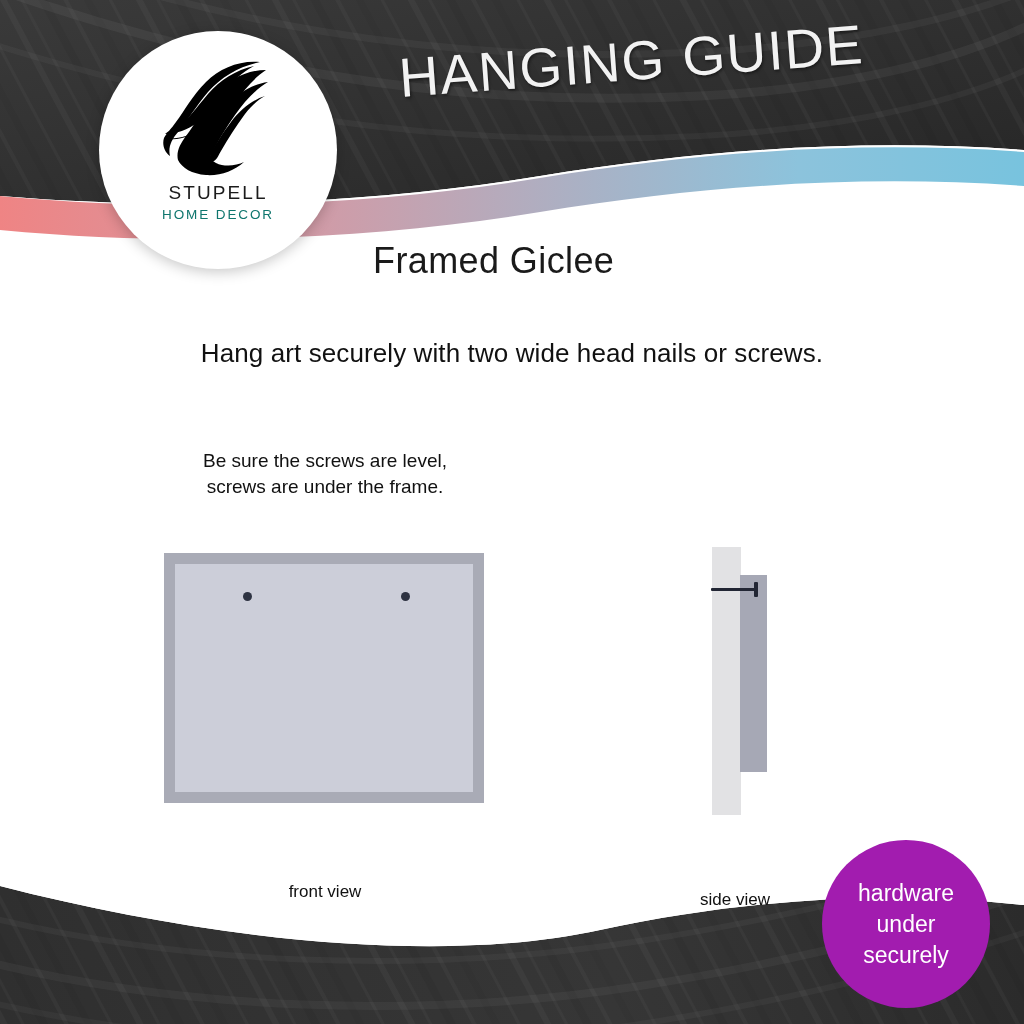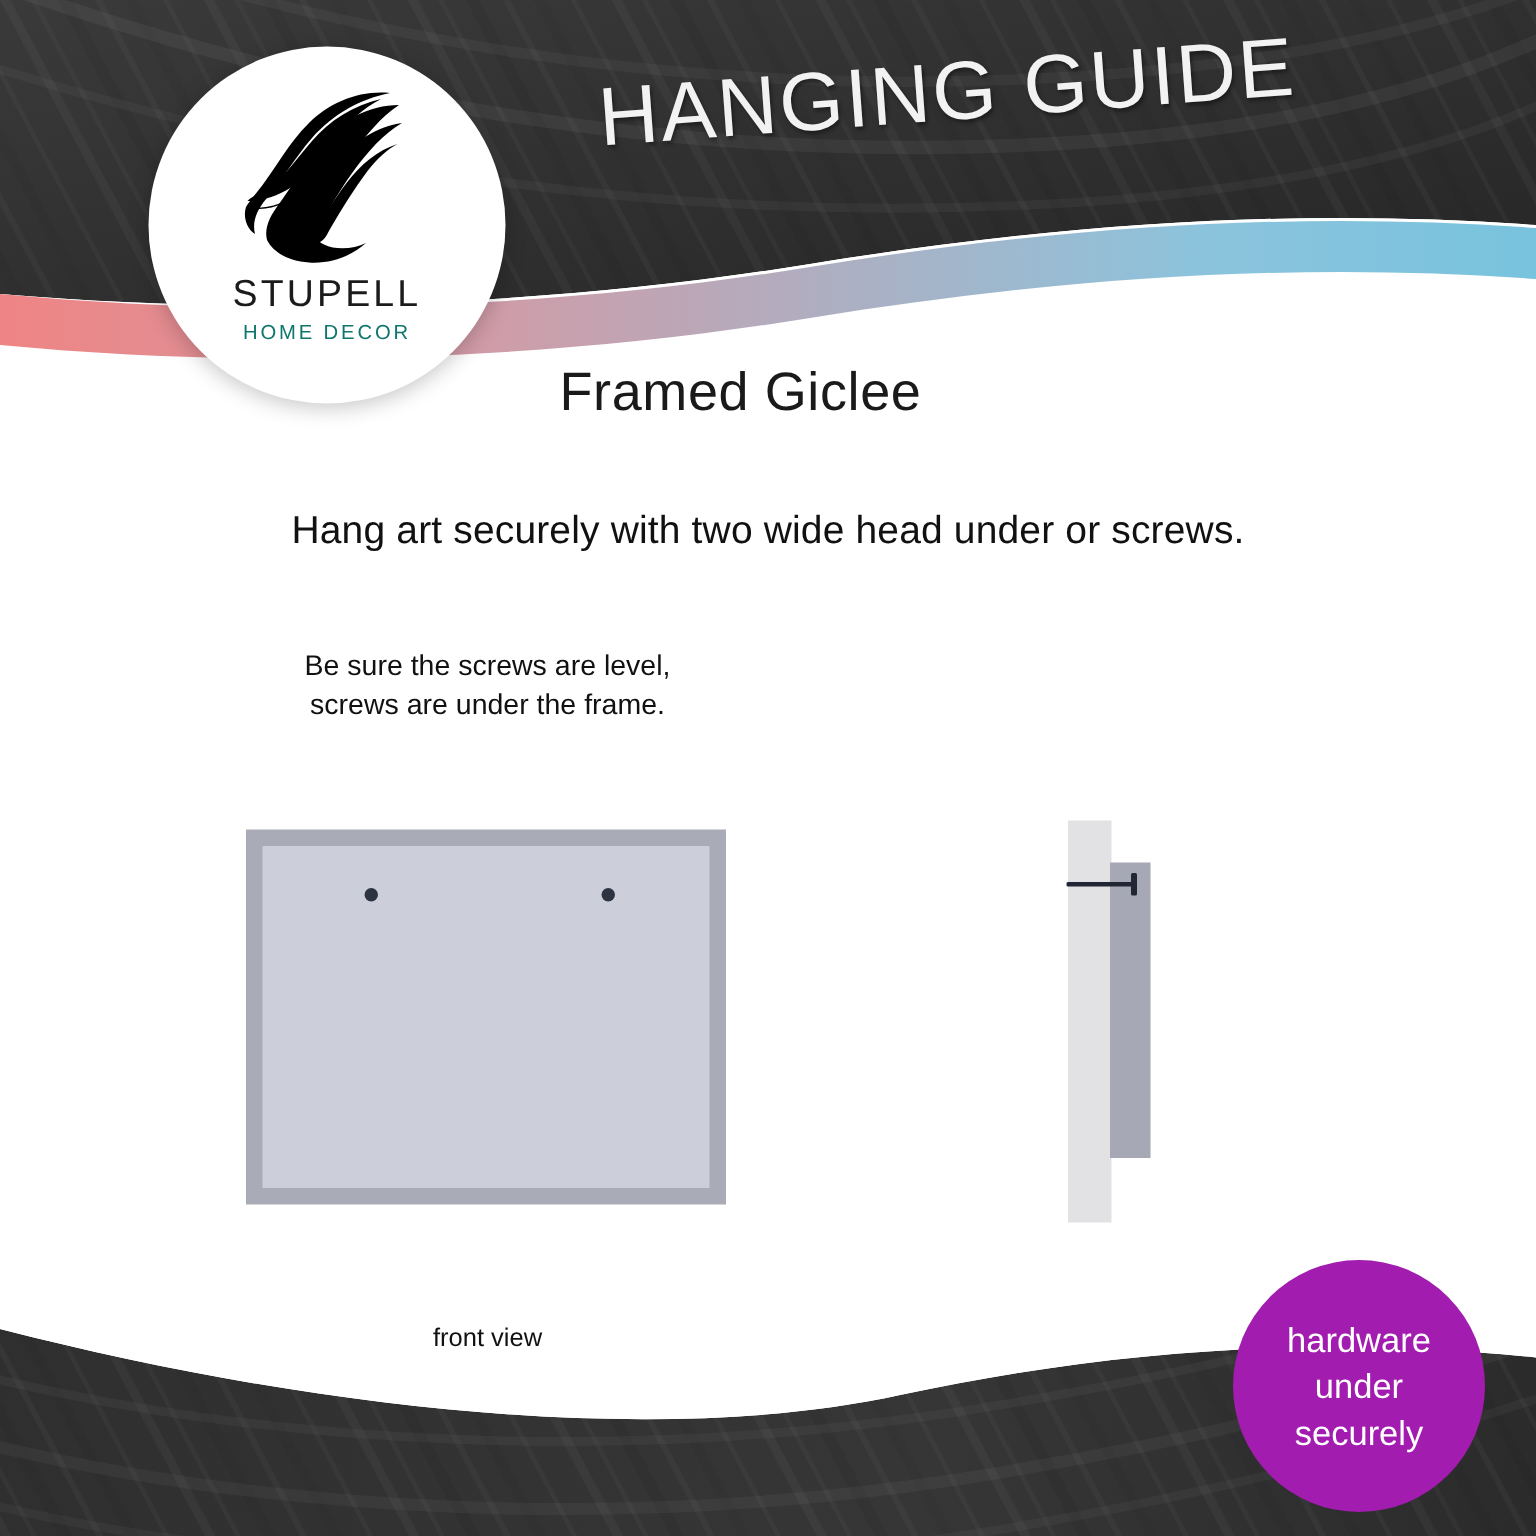--- a/index.html
+++ b/index.html
@@ -47,21 +47,21 @@
     align-items: center;
     justify-content: flex-start;
   }
   #logo-mark {
     margin-top: 25px;
     width: 112px;
     height: 122px;
   }
   #logo-word {
     font-family: "Liberation Sans", sans-serif;
-    font-size: 25px;
+    font-size: 19px;
     letter-spacing: 2.1px;
     color: #1b1b1b;
     margin-top: 4px;
     font-weight: 400;
   }
   #logo-sub {
     font-family: "Liberation Sans", sans-serif;
     font-size: 13.5px;
     letter-spacing: 1.9px;
     color: #0f766e;
@@ -113,21 +113,21 @@
   }
 
   .caption {
     position: absolute;
     text-align: center;
     font-size: 19px;
     line-height: 26px;
     color: #111111;
     z-index: 20;
   }
-  #caption-front { left: 160px; top: 432px; width: 330px; }
+  #caption-front { left: 160px; top: 448px; width: 330px; }
   #caption-side  { left: 600px; top: 452px; width: 290px; }
 
   .view-label {
     position: absolute;
     text-align: center;
     font-size: 17px;
     color: #111111;
     z-index: 20;
     margin-top: 48px;
   }
@@ -313,21 +313,21 @@
             C11,73 6,75 3,78 Z"></path>
       <path fill="#000000" d="M2,82 C14,84 28,80 40,72 C52,64 62,50 72,40
             C60,48 50,60 40,70 C30,80 16,86 2,82 Z"></path>
     </svg>
     <div id="logo-word">STUPELL</div>
     <div id="logo-sub">HOME DECOR</div>
   </div>
 
   <div id="product-title">Framed Giclee</div>
 
-  <div id="lead-instruction">Hang art securely with two wide head under or screws.</div>
+  <div id="lead-instruction">Hang art securely with two wide head nails or screws.</div>
 
   <div class="caption" id="caption-front">
     <div>Be sure the screws are level,</div>
     <div>screws are under the frame.</div>
   </div>
 
 
   <div id="front-view">
     <div id="front-view-inner">
       <div class="screw-dot" id="screw-dot-left"></div>
@@ -336,20 +336,21 @@
   </div>
 
   <div id="side-view">
     <div id="side-wall-strip"></div>
     <div id="side-frame-strip"></div>
     <div id="side-nail-shaft"></div>
     <div id="side-nail-head"></div>
   </div>
 
   <div class="view-label" id="label-front">front view</div>
+  <div class="view-label" id="label-side">side view</div>
 
   <div id="hardware-badge">
     <span>hardware</span>
     <span>under</span>
     <span>securely</span>
   </div>
 
 </div>
 
 </body></html>

